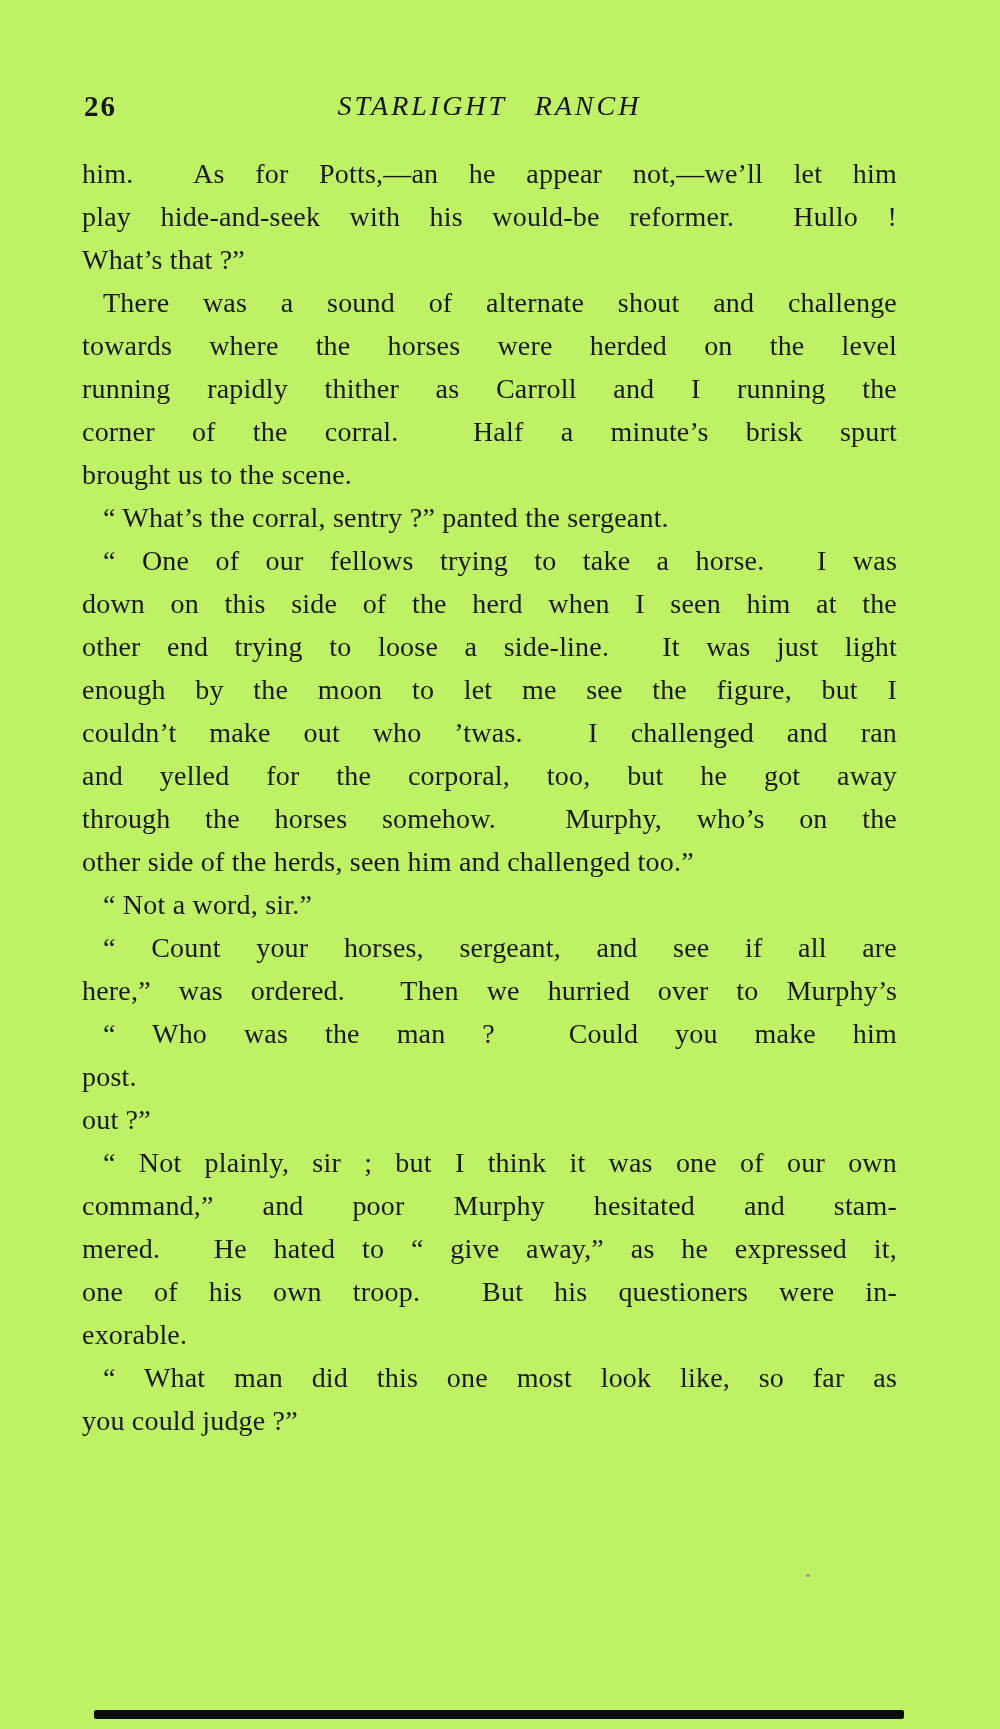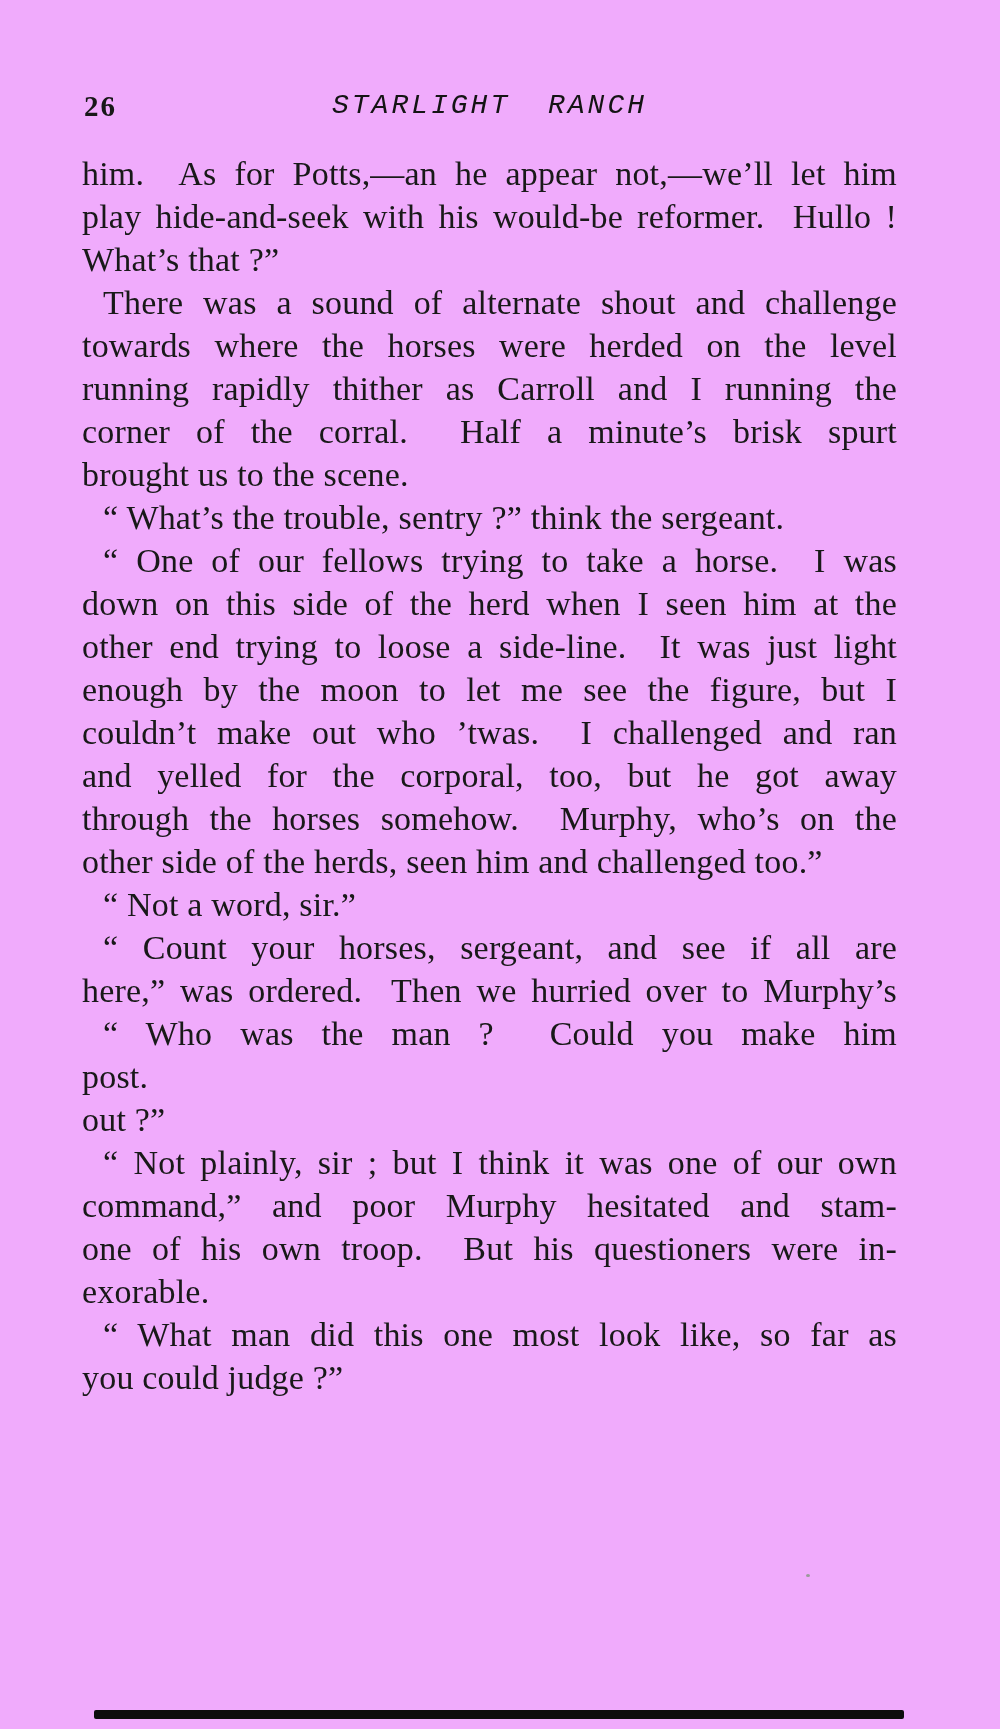--- a/index.html
+++ b/index.html
@@ -4,21 +4,21 @@
 <style>
   html, body {
     margin: 0;
     padding: 0;
     background: #ffffff;
   }
   .page {
     position: relative;
     width: 1000px;
     height: 1729px;
-    background: #f0abfc;
+    background: #bef264;
     color: #181818;
     font-family: "Liberation Serif", serif;
     overflow: hidden;
   }
   .header {
     position: absolute;
     left: 82px;
     top: 88px;
     width: 815px;
     height: 36px;
@@ -35,32 +35,31 @@
   .running-head {
     width: 100%;
     text-align: center;
     font-style: italic;
     font-size: 28px;
     font-weight: 400;
     letter-spacing: 3px;
     word-spacing: 18px;
     line-height: 36px;
     color: #141414;
-    font-family: Liberation Mono, monospace;
   }
   .body-text {
     position: absolute;
     left: 82px;
     top: 152px;
     width: 815px;
   }
   .line {
     height: 43px;
     line-height: 43px;
-    font-size: 34px;
+    font-size: 28px;
     letter-spacing: 0.2px;
     white-space: pre-wrap;
     text-align: justify;
     text-align-last: justify;
     overflow: hidden;
     color: #191919;
   }
   .line.para-end {
     text-align-last: left;
   }
@@ -97,37 +96,38 @@
 
   <div class="body-text">
       <div class="line">him.  As for Potts,—an he appear not,—we’ll let him</div>
       <div class="line">play hide-and-seek with his would-be reformer.  Hullo !</div>
       <div class="line para-end">What’s that ?”</div>
       <div class="line indent-first">There was a sound of alternate shout and challenge</div>
       <div class="line">towards where the horses were herded on the level</div>
       <div class="line">running rapidly thither as Carroll and I running the</div>
       <div class="line">corner of the corral.  Half a minute’s brisk spurt</div>
       <div class="line para-end">brought us to the scene.</div>
-      <div class="line para-end indent-first">“ What’s the trouble, sentry ?” think the sergeant.</div>
+      <div class="line para-end indent-first">“ What’s the corral, sentry ?” panted the sergeant.</div>
       <div class="line indent-first">“ One of our fellows trying to take a horse.  I was</div>
       <div class="line">down on this side of the herd when I seen him at the</div>
       <div class="line">other end trying to loose a side-line.  It was just light</div>
       <div class="line">enough by the moon to let me see the figure, but I</div>
       <div class="line">couldn’t make out who ’twas.  I challenged and ran</div>
       <div class="line">and yelled for the corporal, too, but he got away</div>
       <div class="line">through the horses somehow.  Murphy, who’s on the</div>
       <div class="line para-end">other side of the herds, seen him and challenged too.”</div>
       <div class="line para-end indent-first">“ Not a word, sir.”</div>
       <div class="line indent-first">“ Count your horses, sergeant, and see if all are</div>
       <div class="line">here,” was ordered.  Then we hurried over to Murphy’s</div>
       <div class="line indent-first">“ Who was the man ?  Could you make him</div>
       <div class="line para-end">post.</div>
       <div class="line para-end">out ?”</div>
       <div class="line indent-first">“ Not plainly, sir ; but I think it was one of our own</div>
       <div class="line">command,” and poor Murphy hesitated and stam-</div>
+      <div class="line">mered.  He hated to “ give away,” as he expressed it,</div>
       <div class="line">one of his own troop.  But his questioners were in-</div>
       <div class="line para-end">exorable.</div>
       <div class="line indent-first">“ What man did this one most look like, so far as</div>
       <div class="line para-end">you could judge ?”</div>
     </div>
 
   <div class="bottom-edge"></div>
   <div class="speck"></div>
 </div>
 

